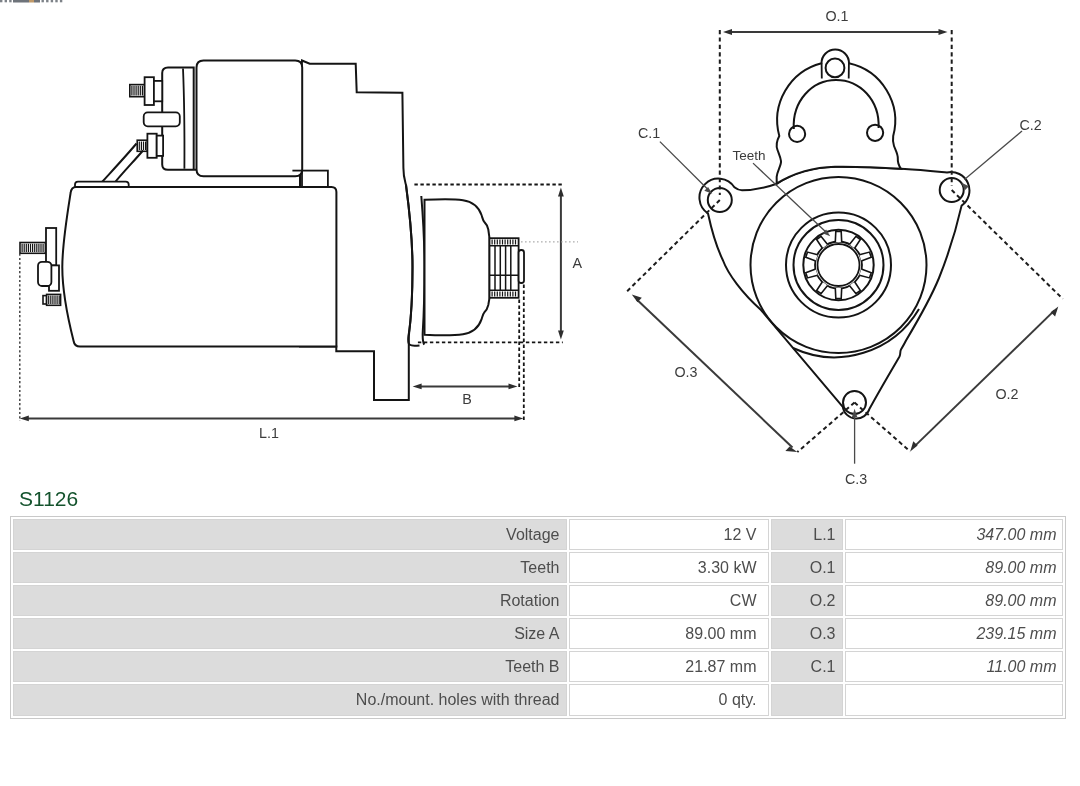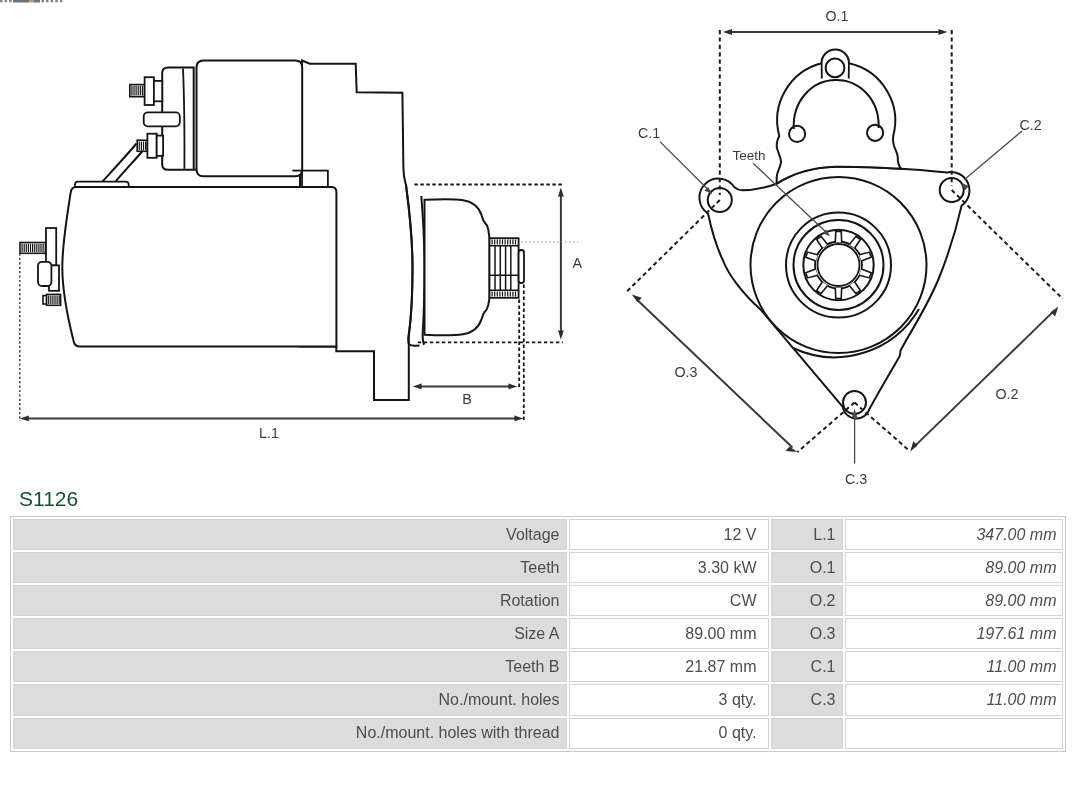--- a/index.html
+++ b/index.html
@@ -233,34 +233,28 @@
  <tr>
         <td class="g">Rotation</td>
         <td class="w">CW</td>
         <td class="g">O.2</td>
         <td class="w">89.00 mm</td>
       </tr>
  <tr>
         <td class="g">Size A</td>
         <td class="w">89.00 mm</td>
         <td class="g">O.3</td>
-        <td class="w">197.61 mm</td>
+        <td class="w">239.15 mm</td>
       </tr>
  <tr>
         <td class="g">Teeth B</td>
         <td class="w">21.87 mm</td>
         <td class="g">C.1</td>
         <td class="w">11.00 mm</td>
       </tr>
  <tr>
-        <td class="g">No./mount. holes</td>
-        <td class="w">3 qty.</td>
-        <td class="g">C.3</td>
-        <td class="w">11.00 mm</td>
-      </tr>
- <tr>
         <td class="g">No./mount. holes with thread</td>
         <td class="w">0 qty.</td>
         <td class="g"></td>
         <td class="w"></td>
       </tr>
 </tbody>
   </table>
 
 </body></html>

